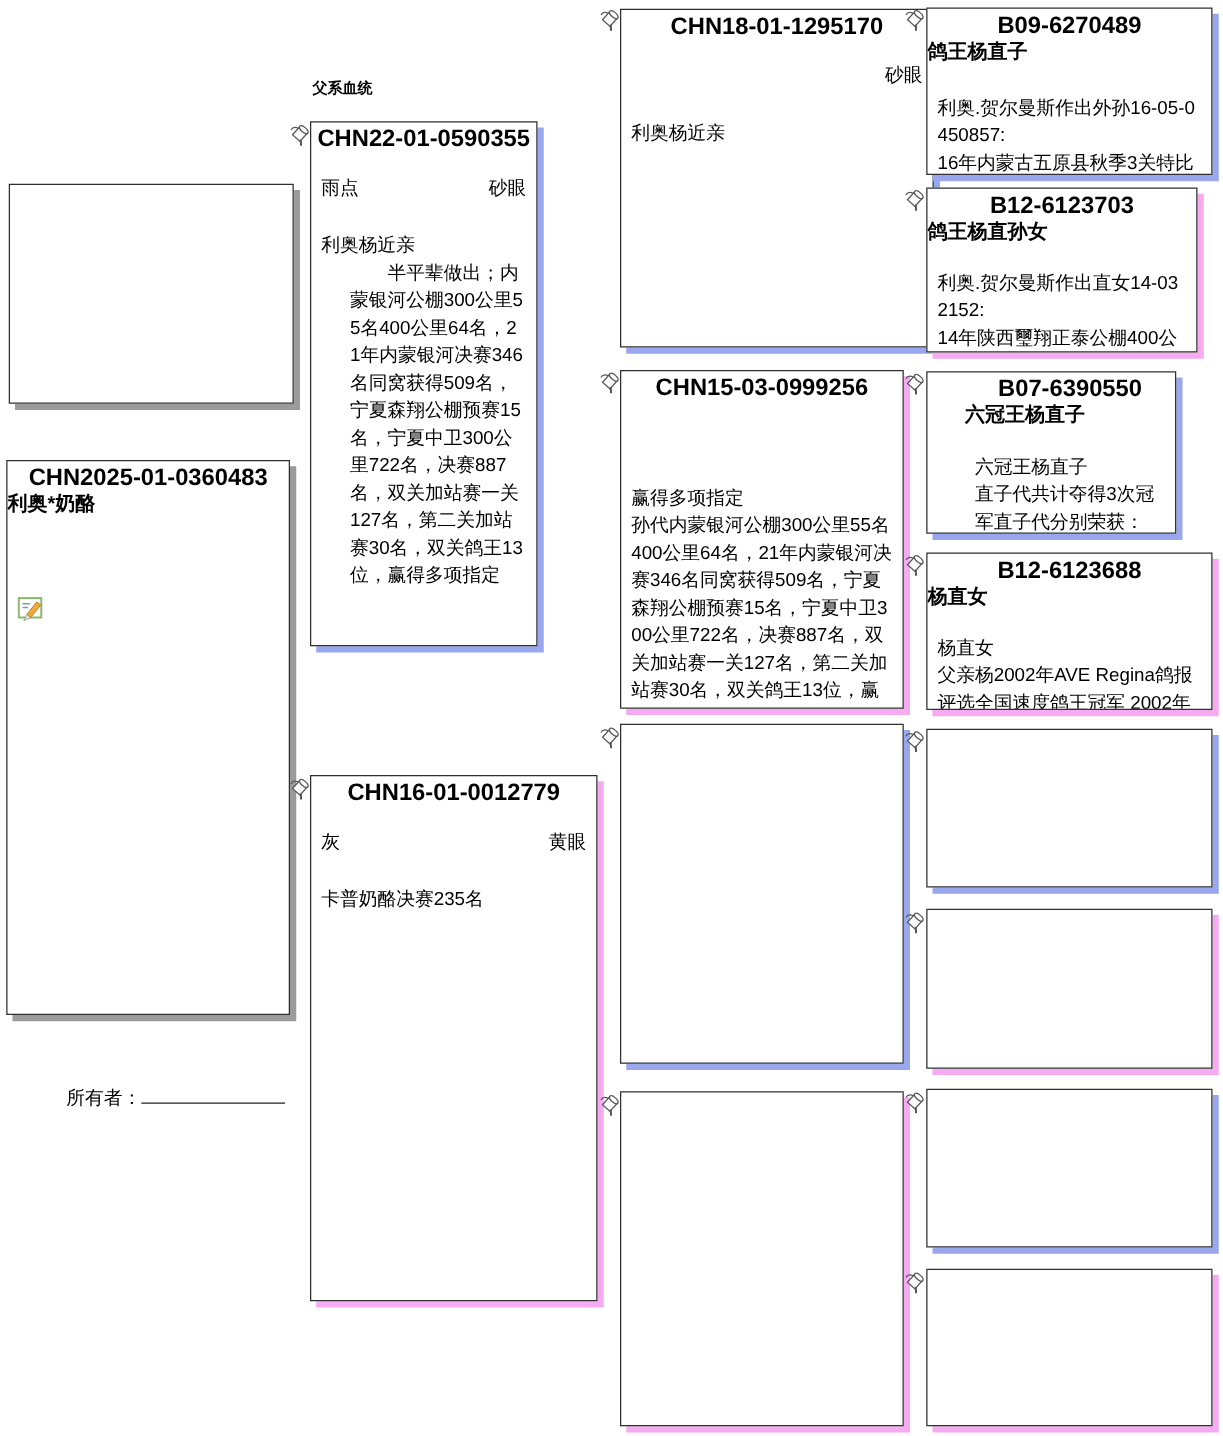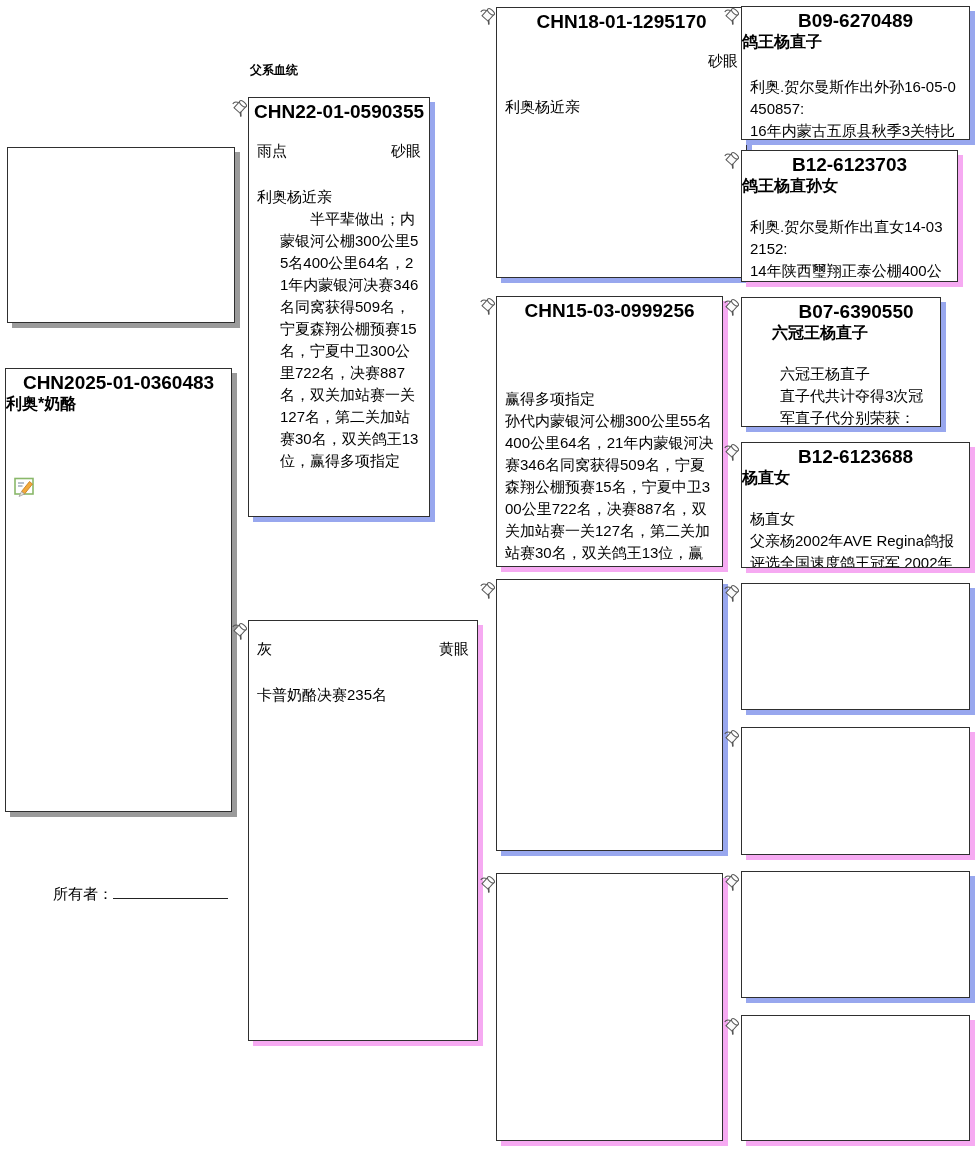--- a/index.html
+++ b/index.html
@@ -77,20 +77,21 @@
     <div class="body">利奥杨近亲</div>
     <div class="body indent">半平辈做出；内蒙银河公棚300公里55名400公里64名，21年内蒙银河决赛346名同窝获得509名，宁夏森翔公棚预赛15名，宁夏中卫300公里722名，决赛887名，双关加站赛一关127名，第二关加站赛30名，双关鸽王13位，赢得多项指定</div>
   </div>
 
   <span class="bucket-icon" style="left:230px;top:618px;">
       <svg width="22" height="22">
         <use href="#bucket"></use>
       </svg>
     </span>
   <div class="box female" style="left:248px;top:620px;width:230px;height:421px;">
+    <div class="ring">CHN16-01-0012779</div>
     <div class="sp17"></div>
     <div class="eye-row">
       <span>灰</span>
       <span>黄眼</span>
     </div>
     <div class="sp24"></div>
     <div class="body">卡普奶酪决赛235名</div>
   </div>
 
   <span class="bucket-icon" style="left:478px;top:3px;">
@@ -207,17 +208,17 @@
     </span>
   <div class="box male" style="left:741px;top:871px;width:229px;height:127px;"></div>
 
   <span class="bucket-icon" style="left:722px;top:1013px;">
       <svg width="22" height="22">
         <use href="#bucket"></use>
       </svg>
     </span>
   <div class="box female" style="left:741px;top:1015px;width:229px;height:126px;"></div>
 
-  <div class="owner" style="left:53px;top:868px;margin-top:16px;">
+  <div class="owner" style="left:53px;top:868px;">
     <span>所有者：</span><span class="owner-line"></span>
   </div>
 
 </div>
 
 </body></html>

